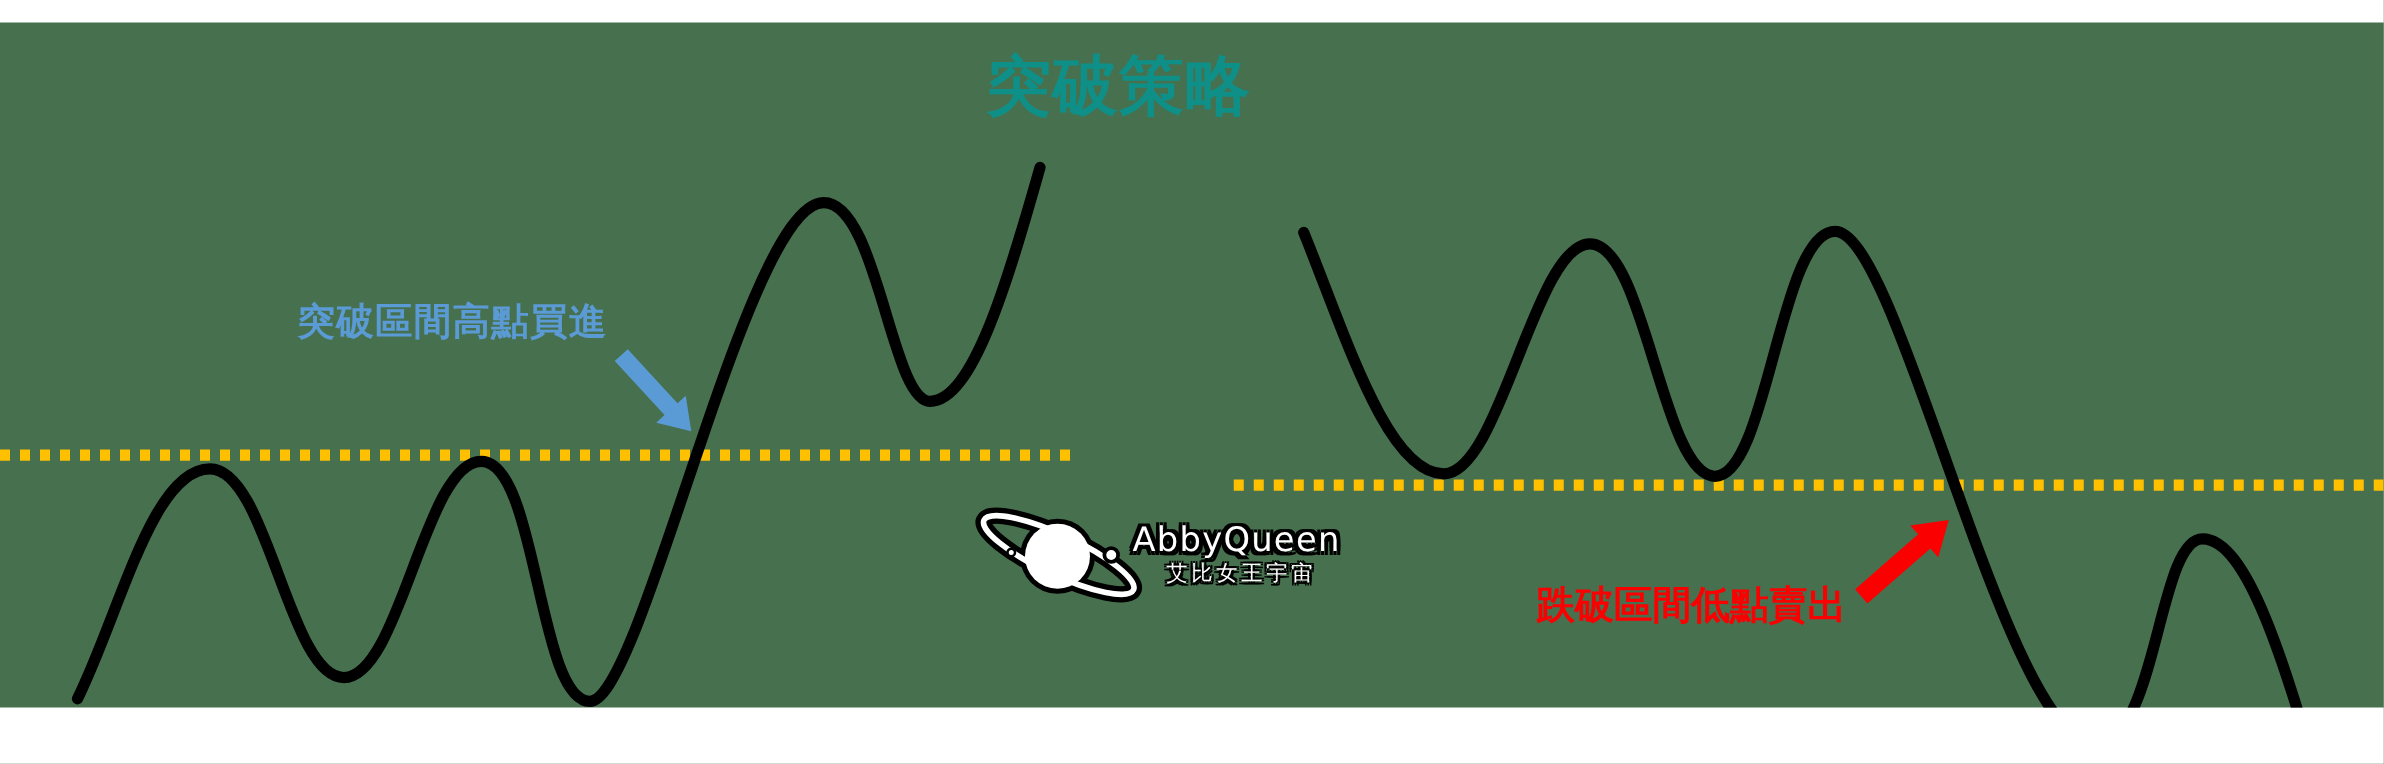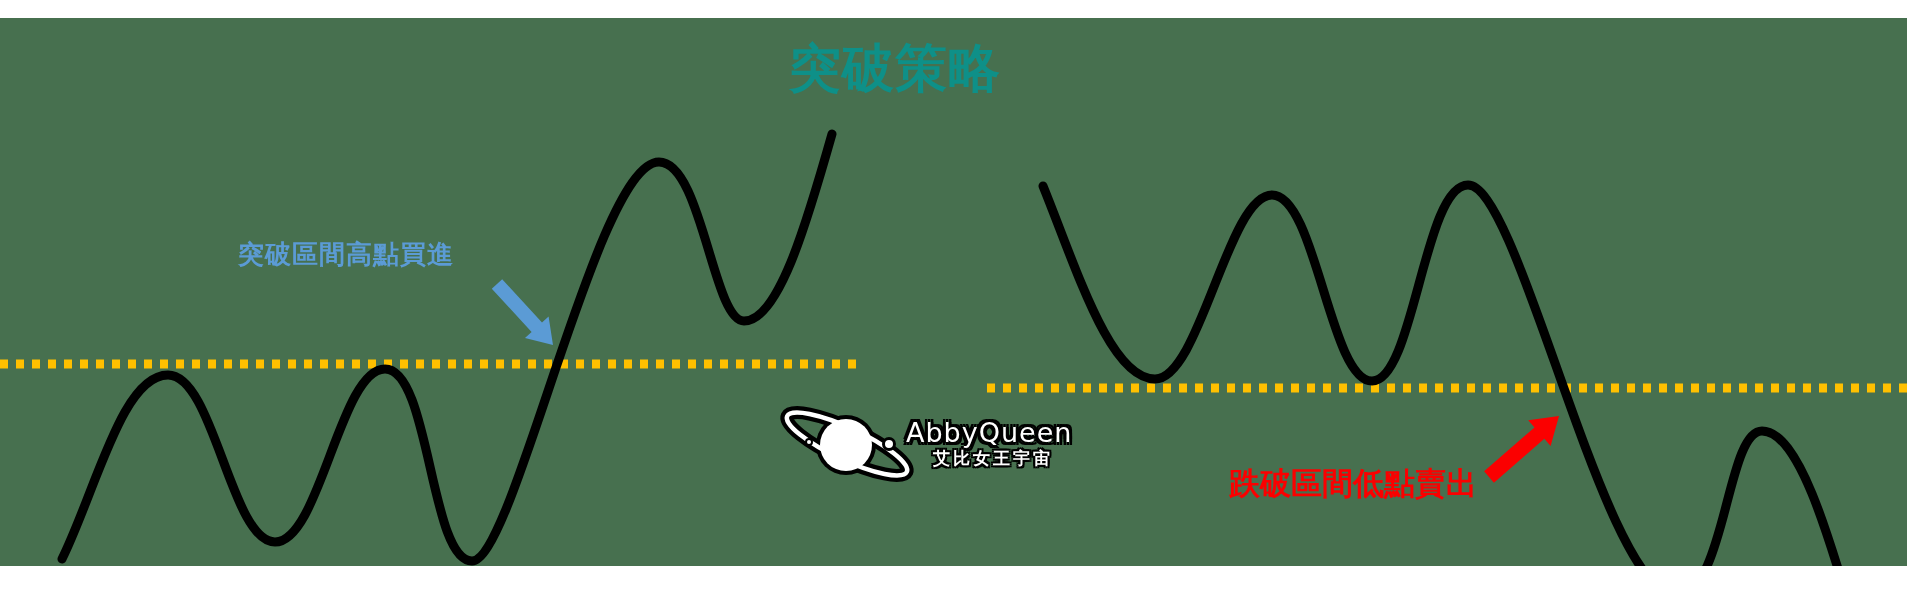--- a/index.html
+++ b/index.html
@@ -17,36 +17,36 @@
     left:895px;top:16px;
     transform:translateX(-50%);
     font-size:52px;font-weight:bold;
     color:#0E9088;
     letter-spacing:1px;
     white-space:nowrap;
   }
   .label{position:absolute;font-weight:bold;white-space:nowrap;}
   .label.buy{
     left:238px;top:219px;
-    font-size:26px;color:#5B9BD5;letter-spacing:1px;
+    font-size:30px;color:#5B9BD5;letter-spacing:1px;
   }
   .label.sell{
     left:1229px;top:445px;
     font-size:31px;color:#FB0000;letter-spacing:0px;
   }
   .logo-brand{
     position:absolute;left:906px;top:399px;
     font-size:27px;font-weight:normal;color:#fff;
     letter-spacing:1px;white-space:nowrap;
     text-shadow:-3px -3px 0 #000,3px -3px 0 #000,-3px 3px 0 #000,3px 3px 0 #000,
                 -3px 0 0 #000,3px 0 0 #000,0 -3px 0 #000,0 3px 0 #000;
   }
   .logo-sub{
     position:absolute;left:933px;top:429px;
-    font-size:17px;font-weight:bold;color:#fff;
+    font-size:17px;font-weight:normal;color:#fff;
     letter-spacing:3px;white-space:nowrap;
     text-shadow:-2px -2px 0 #000,2px -2px 0 #000,-2px 2px 0 #000,2px 2px 0 #000,
                 -2px 0 0 #000,2px 0 0 #000,0 -2px 0 #000,0 2px 0 #000;
   }
 </style>
 </head>
 <body>
 
 <div class="stage">
 

